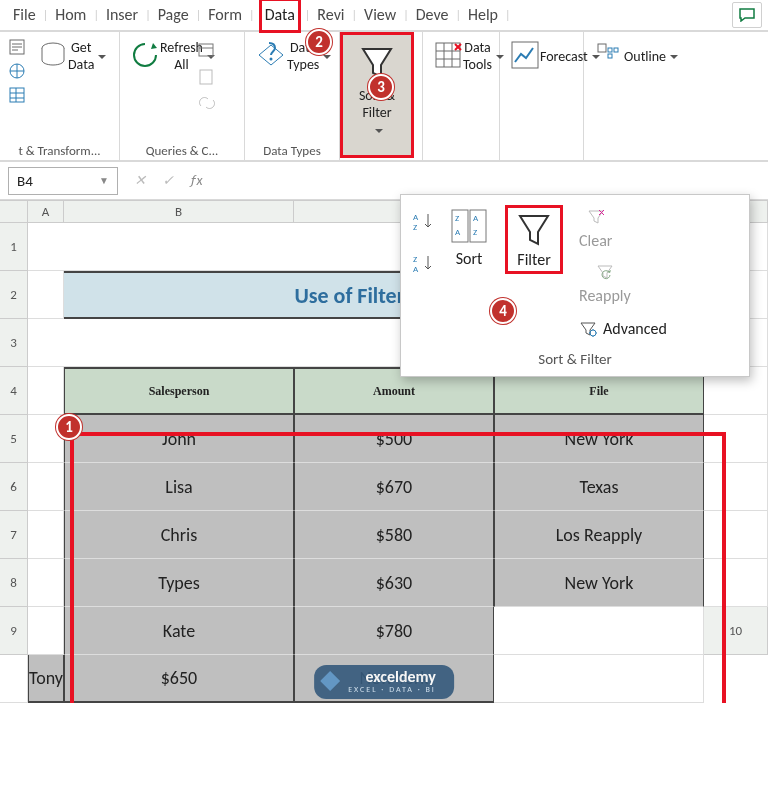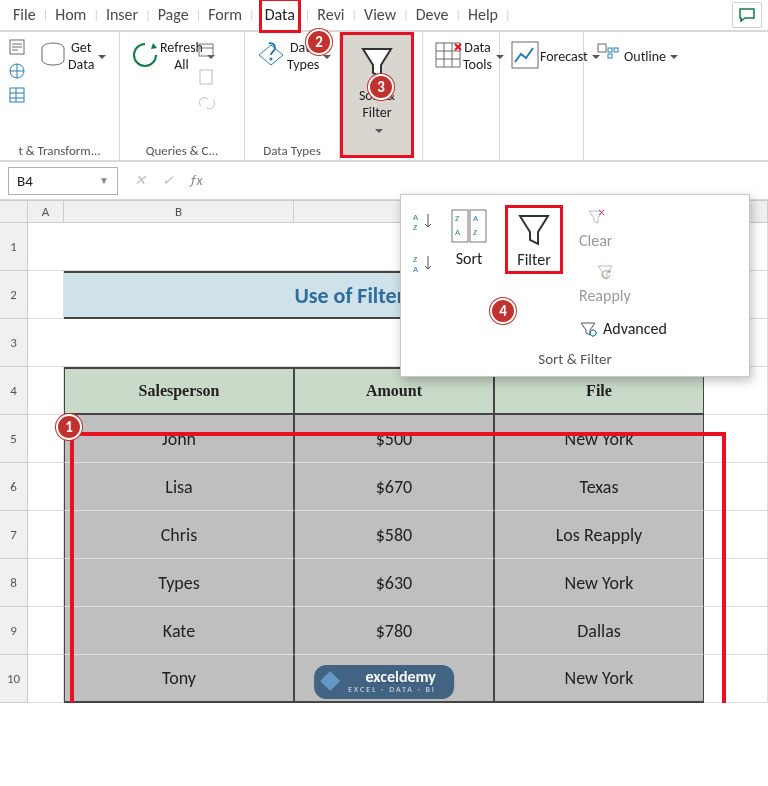--- a/index.html
+++ b/index.html
@@ -177,21 +177,21 @@
     font-size: 22px;
     color: #2e6e9e;
     border-top: 2px solid #444;
     border-bottom: 2px solid #444;
     justify-content:center;
   }
   .thead {
     background: #c9dac9;
     font-weight: bold;
     font-family: "Comic Sans MS", cursive;
-    font-size: 16px;
+    font-size: 12px;
     border-top: 2px solid #444;
     border-bottom: 2px solid #444;
   }
   .tbody {
     background: #bfbfbf;
     font-family: Calibri, sans-serif;
     font-size: 18px;
   }
   .thead, .tbody {
     border-left: 1px solid #444;
@@ -532,21 +532,20 @@
   <div class="cell"></div>
   <div class="cell tbody">Types</div>
   <div class="cell tbody">$630</div>
   <div class="cell tbody">New York</div>
   <div class="cell"></div>
 
   <div class="rowhdr">9</div>
   <div class="cell"></div>
   <div class="cell tbody">Kate</div>
   <div class="cell tbody">$780</div>
-  <div class="cell tbody">Dallas</div>
   <div class="cell"></div>
 
   <div class="rowhdr">10</div>
   <div class="cell"></div>
   <div class="cell tbody" style="border-bottom:2px solid #444">Tony</div>
   <div class="cell tbody" style="border-bottom:2px solid #444">$650</div>
   <div class="cell tbody" style="border-bottom:2px solid #444">New York</div>
   <div class="cell"></div>
 </div>
 

